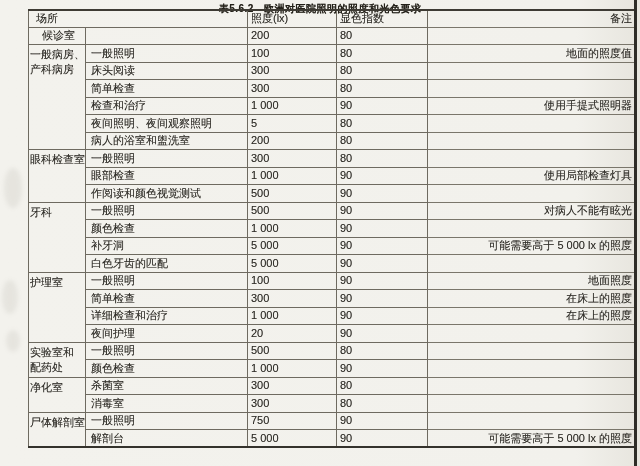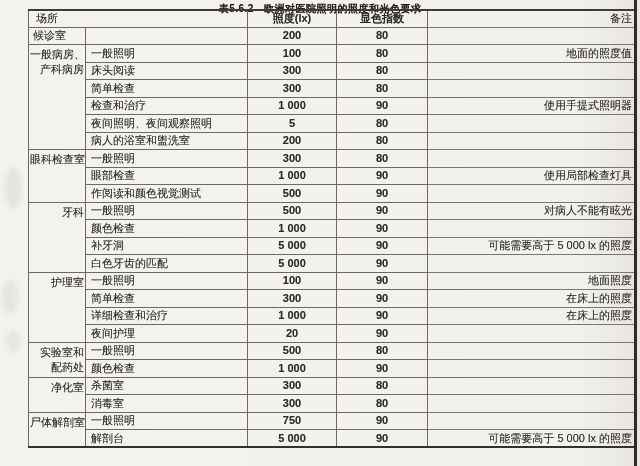--- a/index.html
+++ b/index.html
@@ -44,31 +44,31 @@
     padding: 0 3px;
     overflow: hidden;
     white-space: nowrap;
     text-shadow: 0 0 0.4px rgba(40,38,30,0.4);
   }
   tr { height: 17.5px; }
   tr.hdr { height: 17px; }
   tr.hdr td { border-top: none; }
   tr.gs td { border-top: 1.4px solid #3e3b34; }
   td.place {
-    text-align: right;
+    text-align: left;
     vertical-align: top;
     padding-top: 2px;
     padding-left: 1px; padding-right: 1px;
   }
   td.place .pl { display: block; line-height: 15px; }
   td.place.single { vertical-align: middle; padding-top: 0; }
   td.hleft { text-align: left; vertical-align: middle; padding-left: 7px; padding-top: 0; }
-  td.pleft { text-align: left; padding-left: 4px; }
+  td.pleft { text-align: center; padding-left: 4px; }
   td.task { text-align: left; padding-left: 5px; }
-  td.num { text-align: center; font-weight: bold; }
+  td.num { text-align: left; }
   td.rem { text-align: right; padding-left: 8px; border-color: #7a766b; }
   td.ctr { text-align: right; }
   .page-edge {
     position: absolute;
     left: 634px; top: 0;
     width: 2.5px; height: 466px;
     background: #2e2c27;
   }
   .smudge {
     position: absolute;

